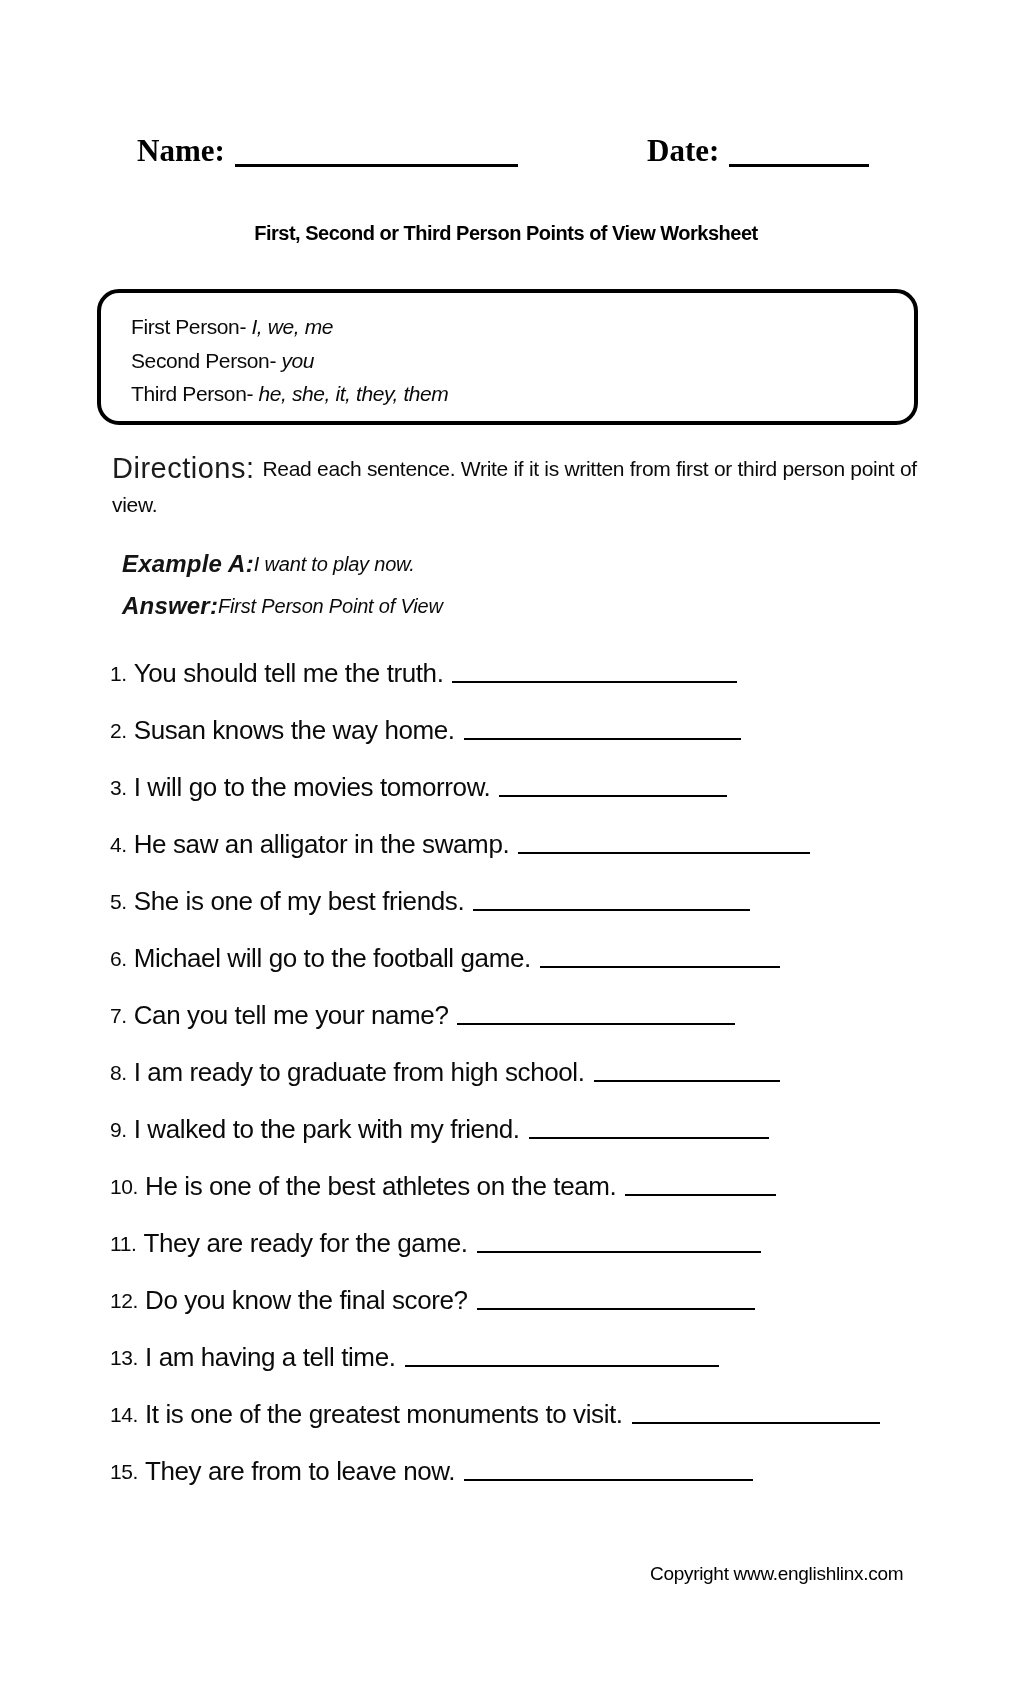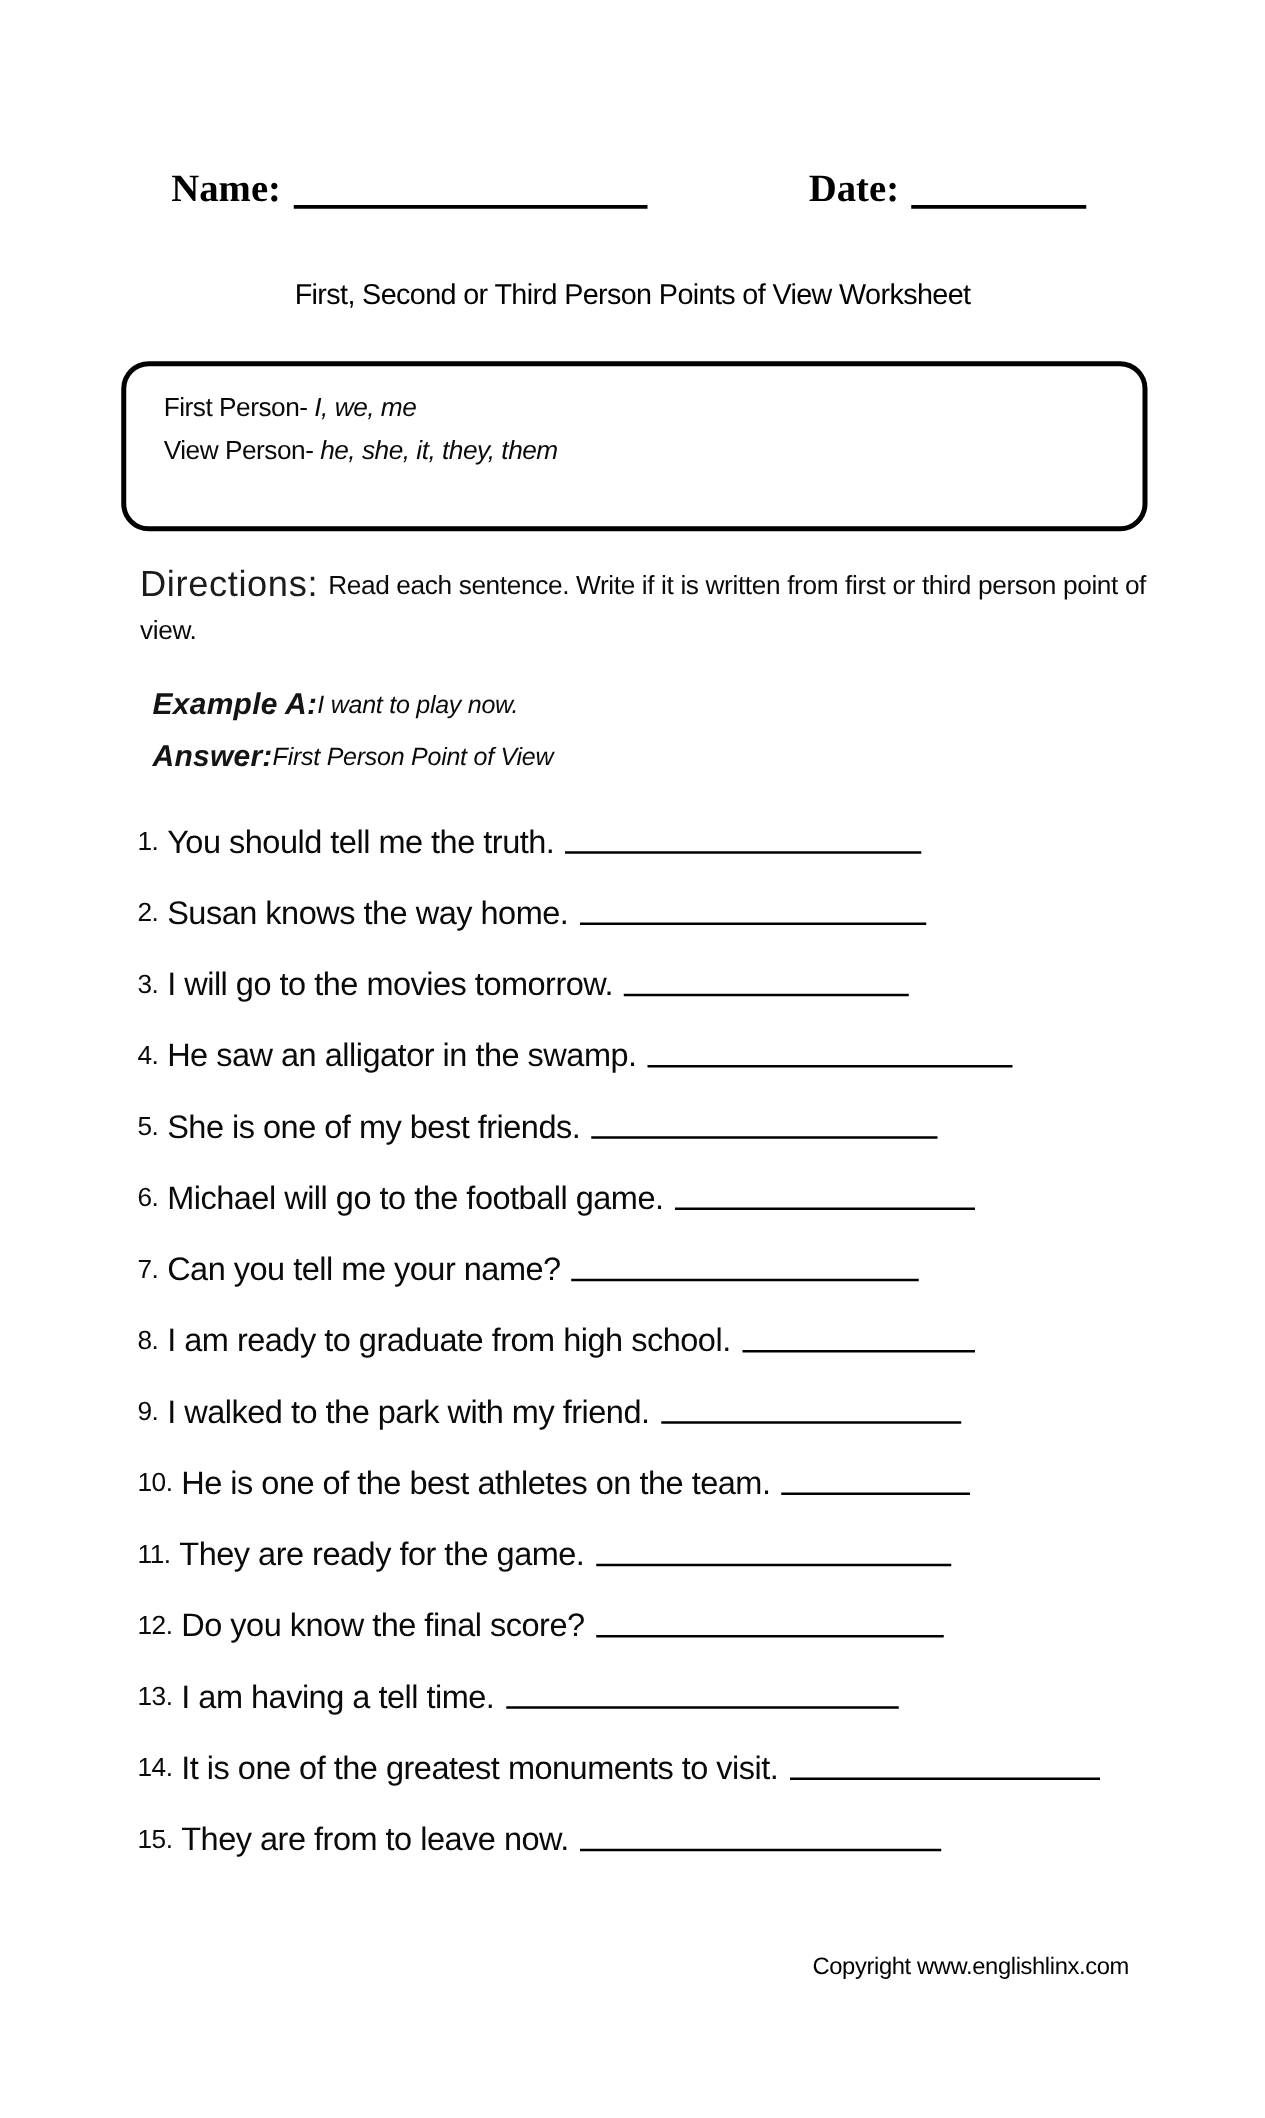--- a/index.html
+++ b/index.html
@@ -40,22 +40,22 @@
   .hdr-line.name-line { width: 283px; }
   .hdr-line.date-line { width: 140px; }
 
   
   .title {
     position: absolute;
     top: 222px;
     left: 0;
     width: 1012px;
     text-align: center;
-    font-size: 23px;
-    font-weight: normal;
+    font-size: 20px;
+    font-weight: bold;
     letter-spacing: -0.5px;
     color: #000;
   }
 
   
   .key-box {
     position: absolute;
     left: 97px;
     top: 289px;
     width: 821px;
@@ -166,21 +166,25 @@
   </div>
 
   <div class="title">First, Second or Third Person Points of View Worksheet</div>
 
   <div class="key-box">
     <div class="key-row">
       <span class="key-label">First Person-</span>
       <span class="key-val">I, we, me</span>
     </div>
     <div class="key-row">
-      <span class="key-label">View Person-</span>
+      <span class="key-label">Second Person-</span>
+      <span class="key-val">you</span>
+    </div>
+    <div class="key-row">
+      <span class="key-label">Third Person-</span>
       <span class="key-val">he, she, it, they, them</span>
     </div>
   </div>
 
   <div class="directions">
     <span class="dir-label">Directions:</span><span class="dir-text">Read each sentence. Write if it is written from first or third person point of view.</span>
   </div>
 
   <div class="example">
     <div class="ex-row">

